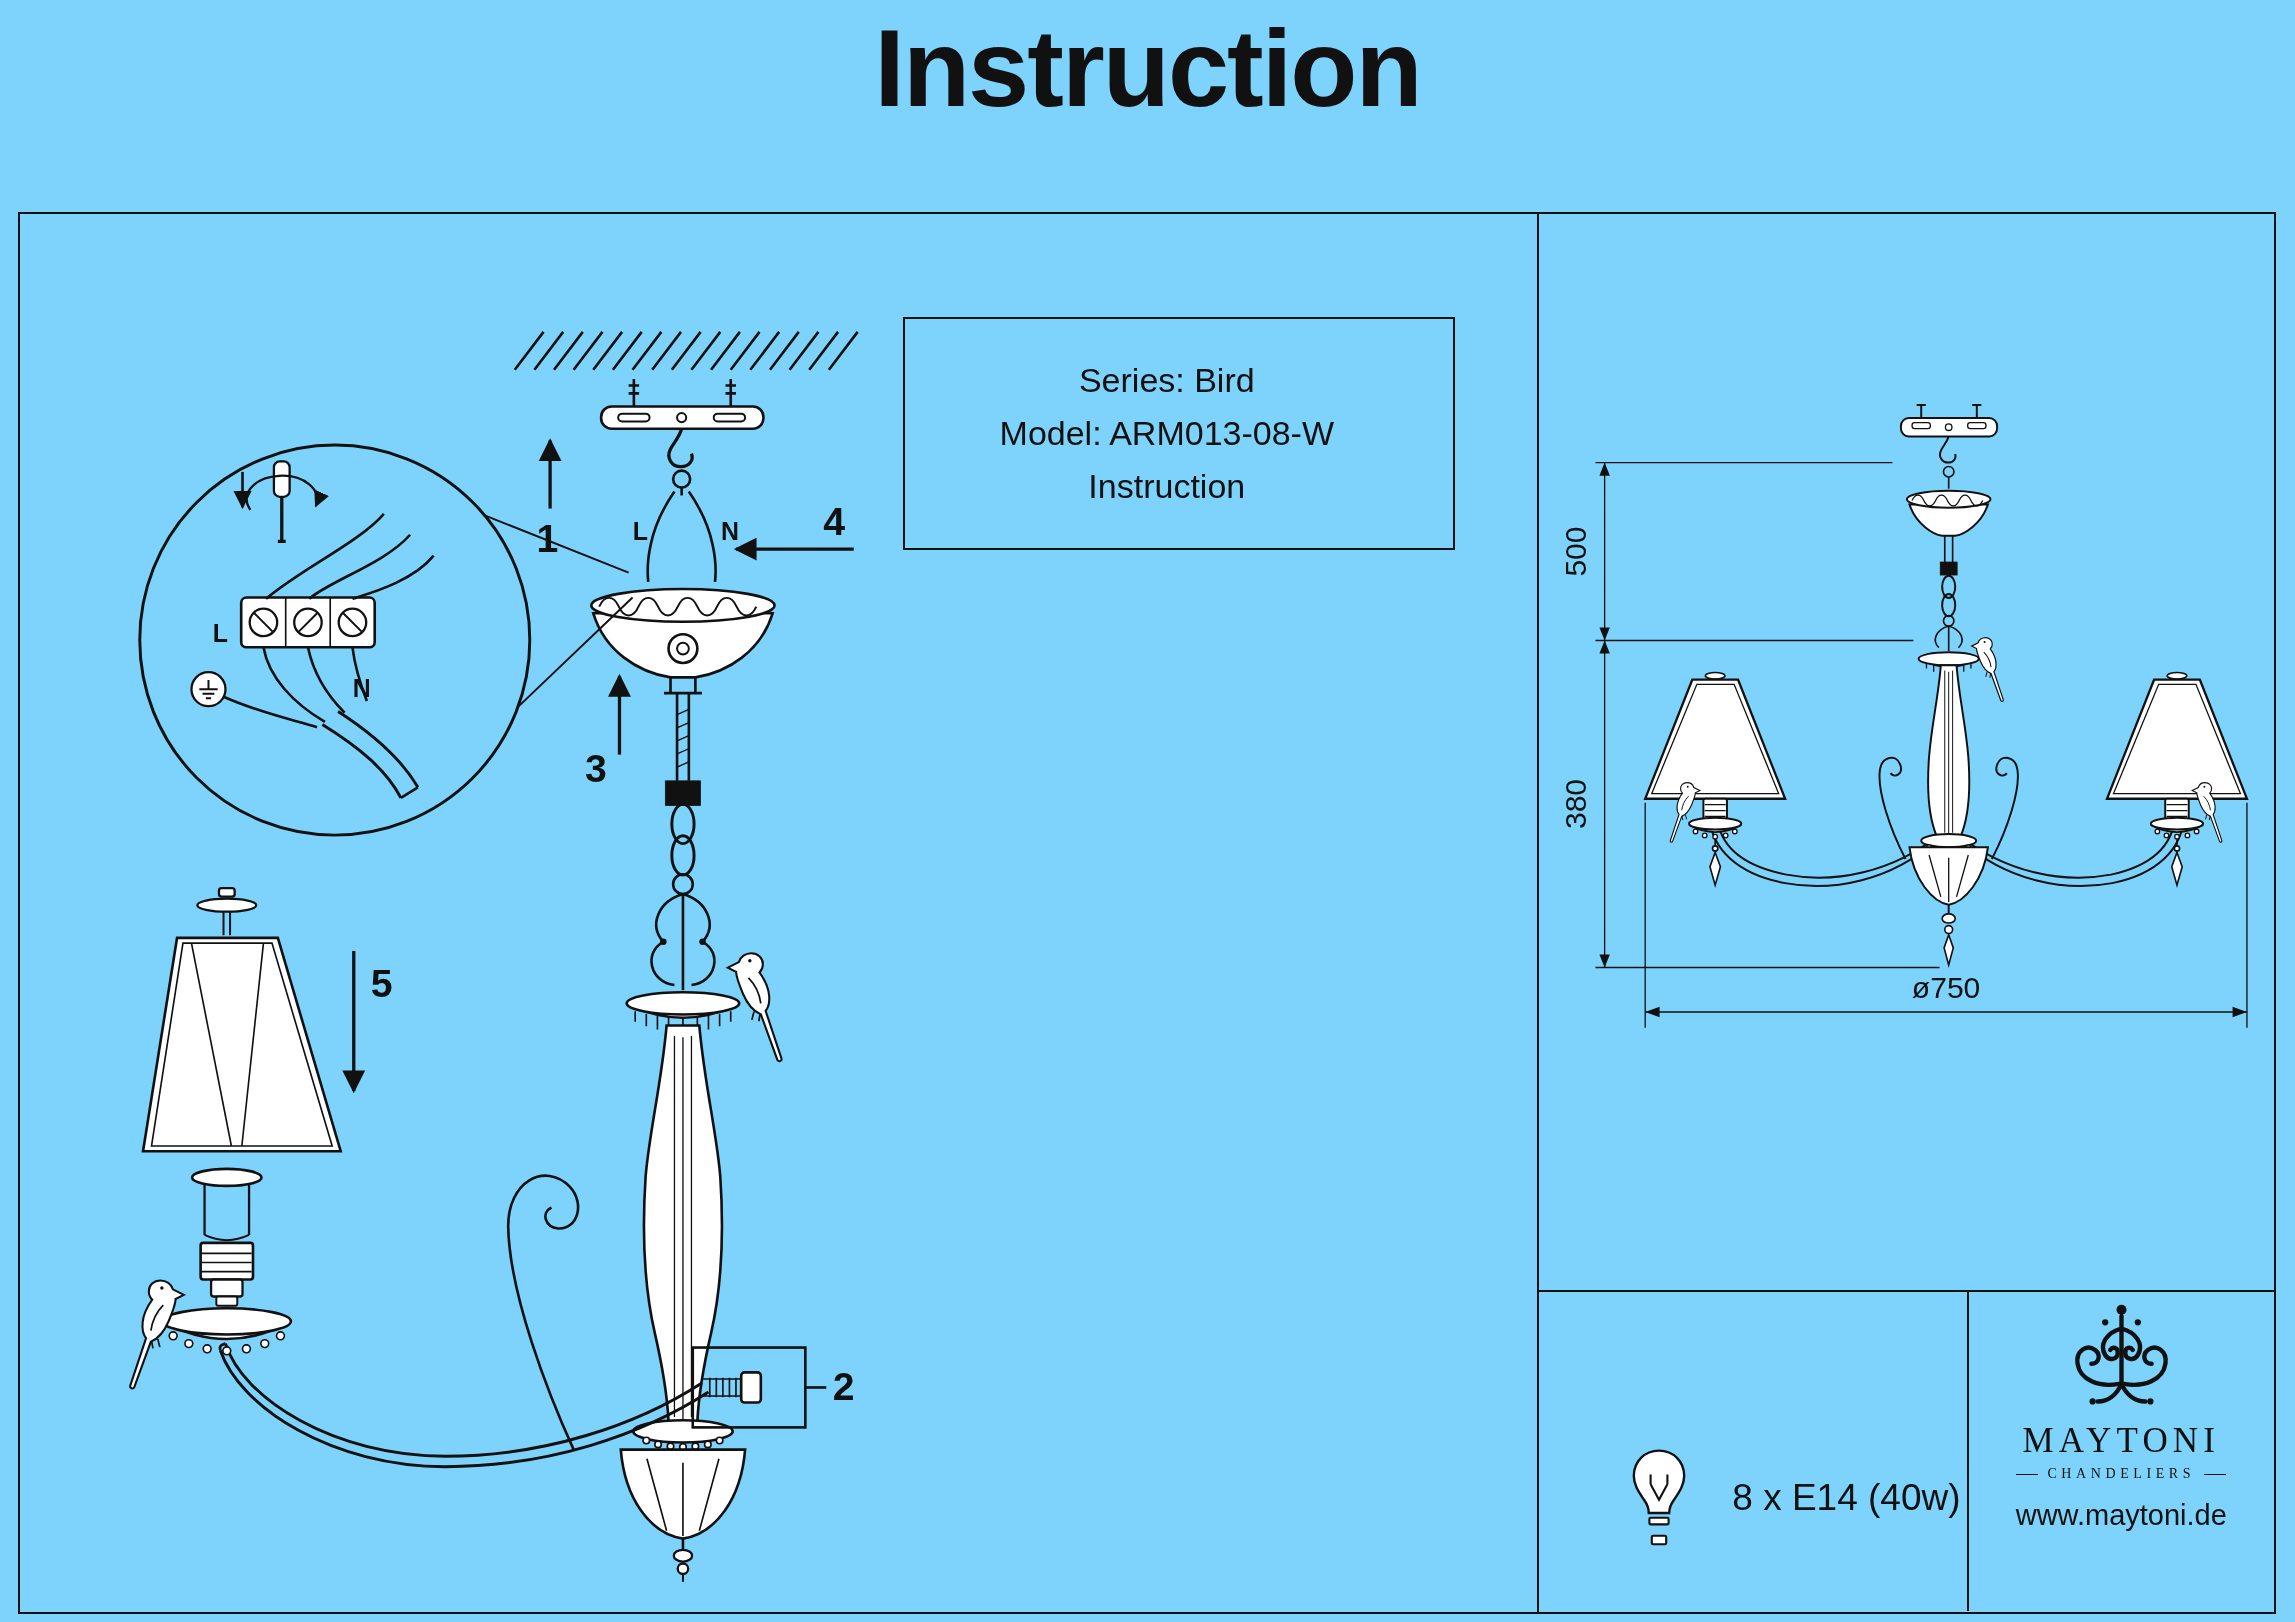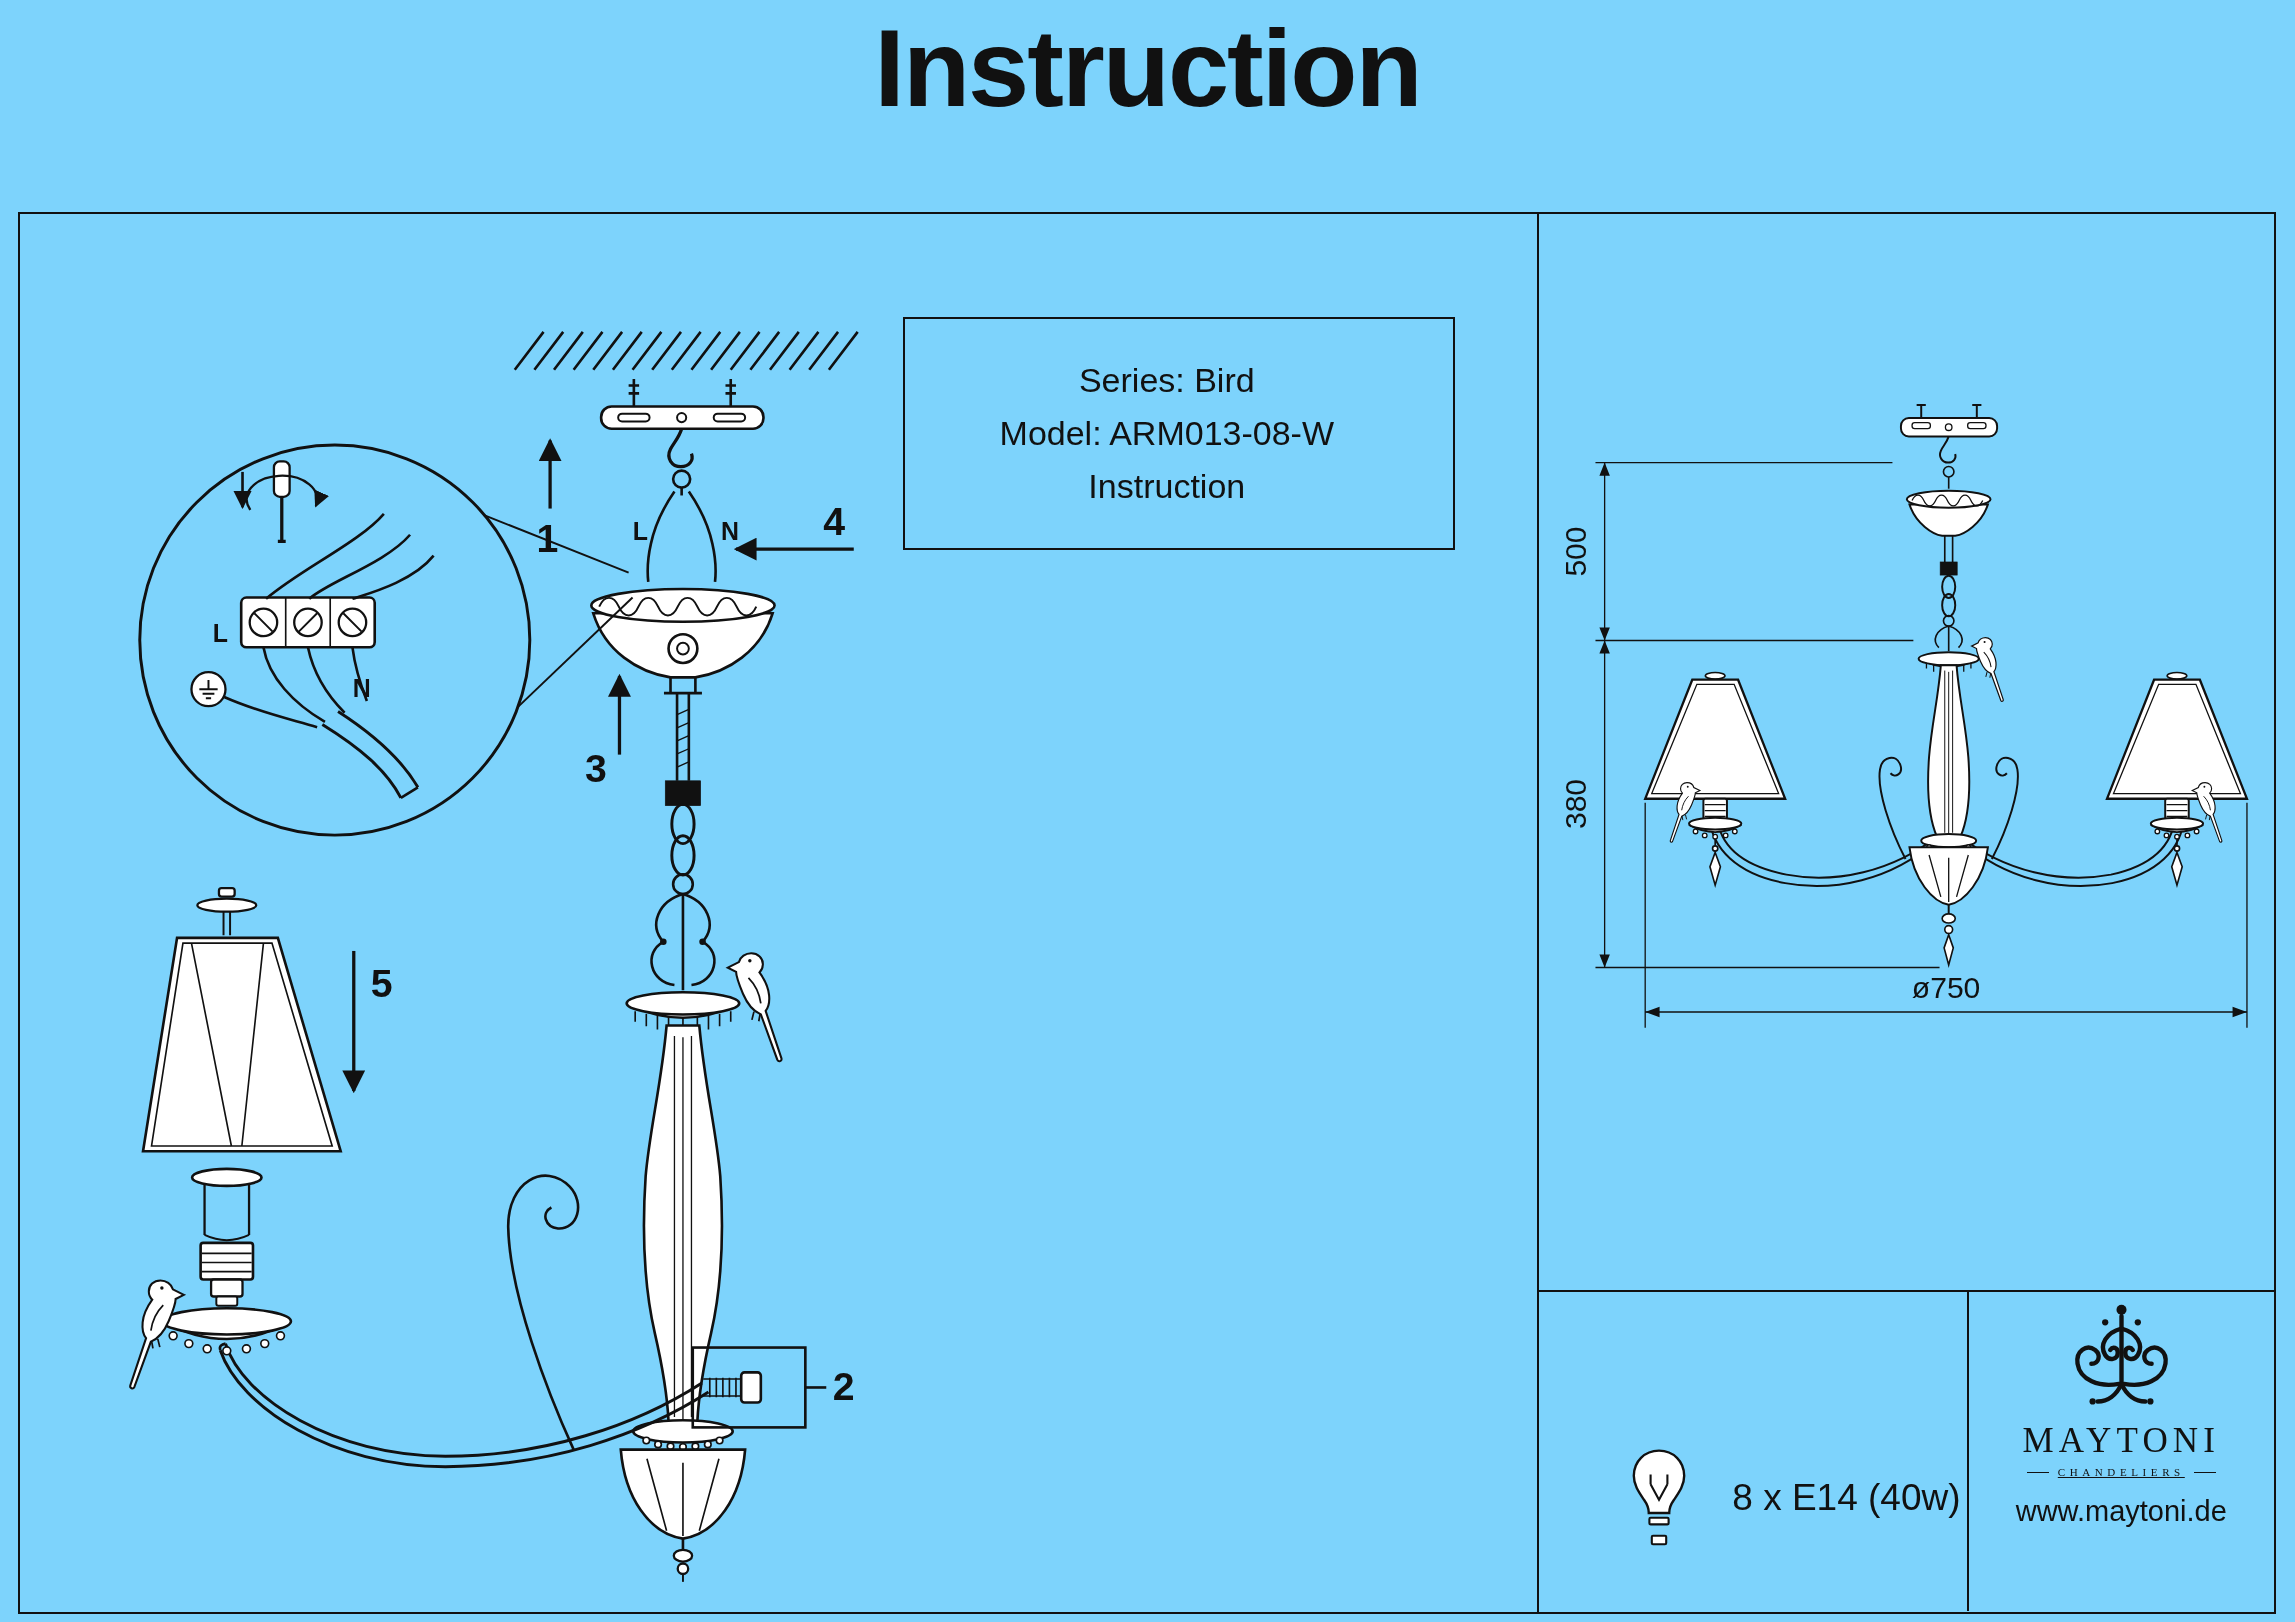--- a/index.html
+++ b/index.html
@@ -20,21 +20,21 @@
   .assembly-svg{position:absolute;left:0;top:0;}
   .overview-svg{position:absolute;left:1519px;top:0;}
   .bulb-box{position:absolute;left:1548px;top:1078px;width:429px;height:411px;
             display:flex;align-items:center;padding-left:55px;box-sizing:border-box;}
   .bulb-label{font-size:37px;margin-left:37px;color:#111;}
   .logo-box{position:absolute;left:1949px;top:1078px;width:304px;height:319px;
             text-align:center;color:#111;}
   .brand-name{font-family:"Liberation Serif",serif;font-size:35px;letter-spacing:5.2px;
               margin-top:5px;}
   .brand-tagline{display:flex;align-items:center;justify-content:center;gap:9.2px;
-                 font-family:"Liberation Serif",serif;font-size:11px;letter-spacing:4.6px;margin-top:5.2px;text-decoration:underline;}
+                 font-family:"Liberation Serif",serif;font-size:14px;letter-spacing:4.6px;margin-top:5.2px;}
   .tag-rule{display:inline-block;width:22px;height:1.3px;background:#111;}
   .brand-site{font-size:29px;margin-top:17px;}
   svg text{font-family:"Liberation Sans",sans-serif;fill:#111;}
   .step-num{font-size:60px;font-weight:bold;}
   .wire-label{font-size:38px;font-weight:bold;}
   .dim-label{font-size:46px;}
 </style>
 </head>
 <body>
 

